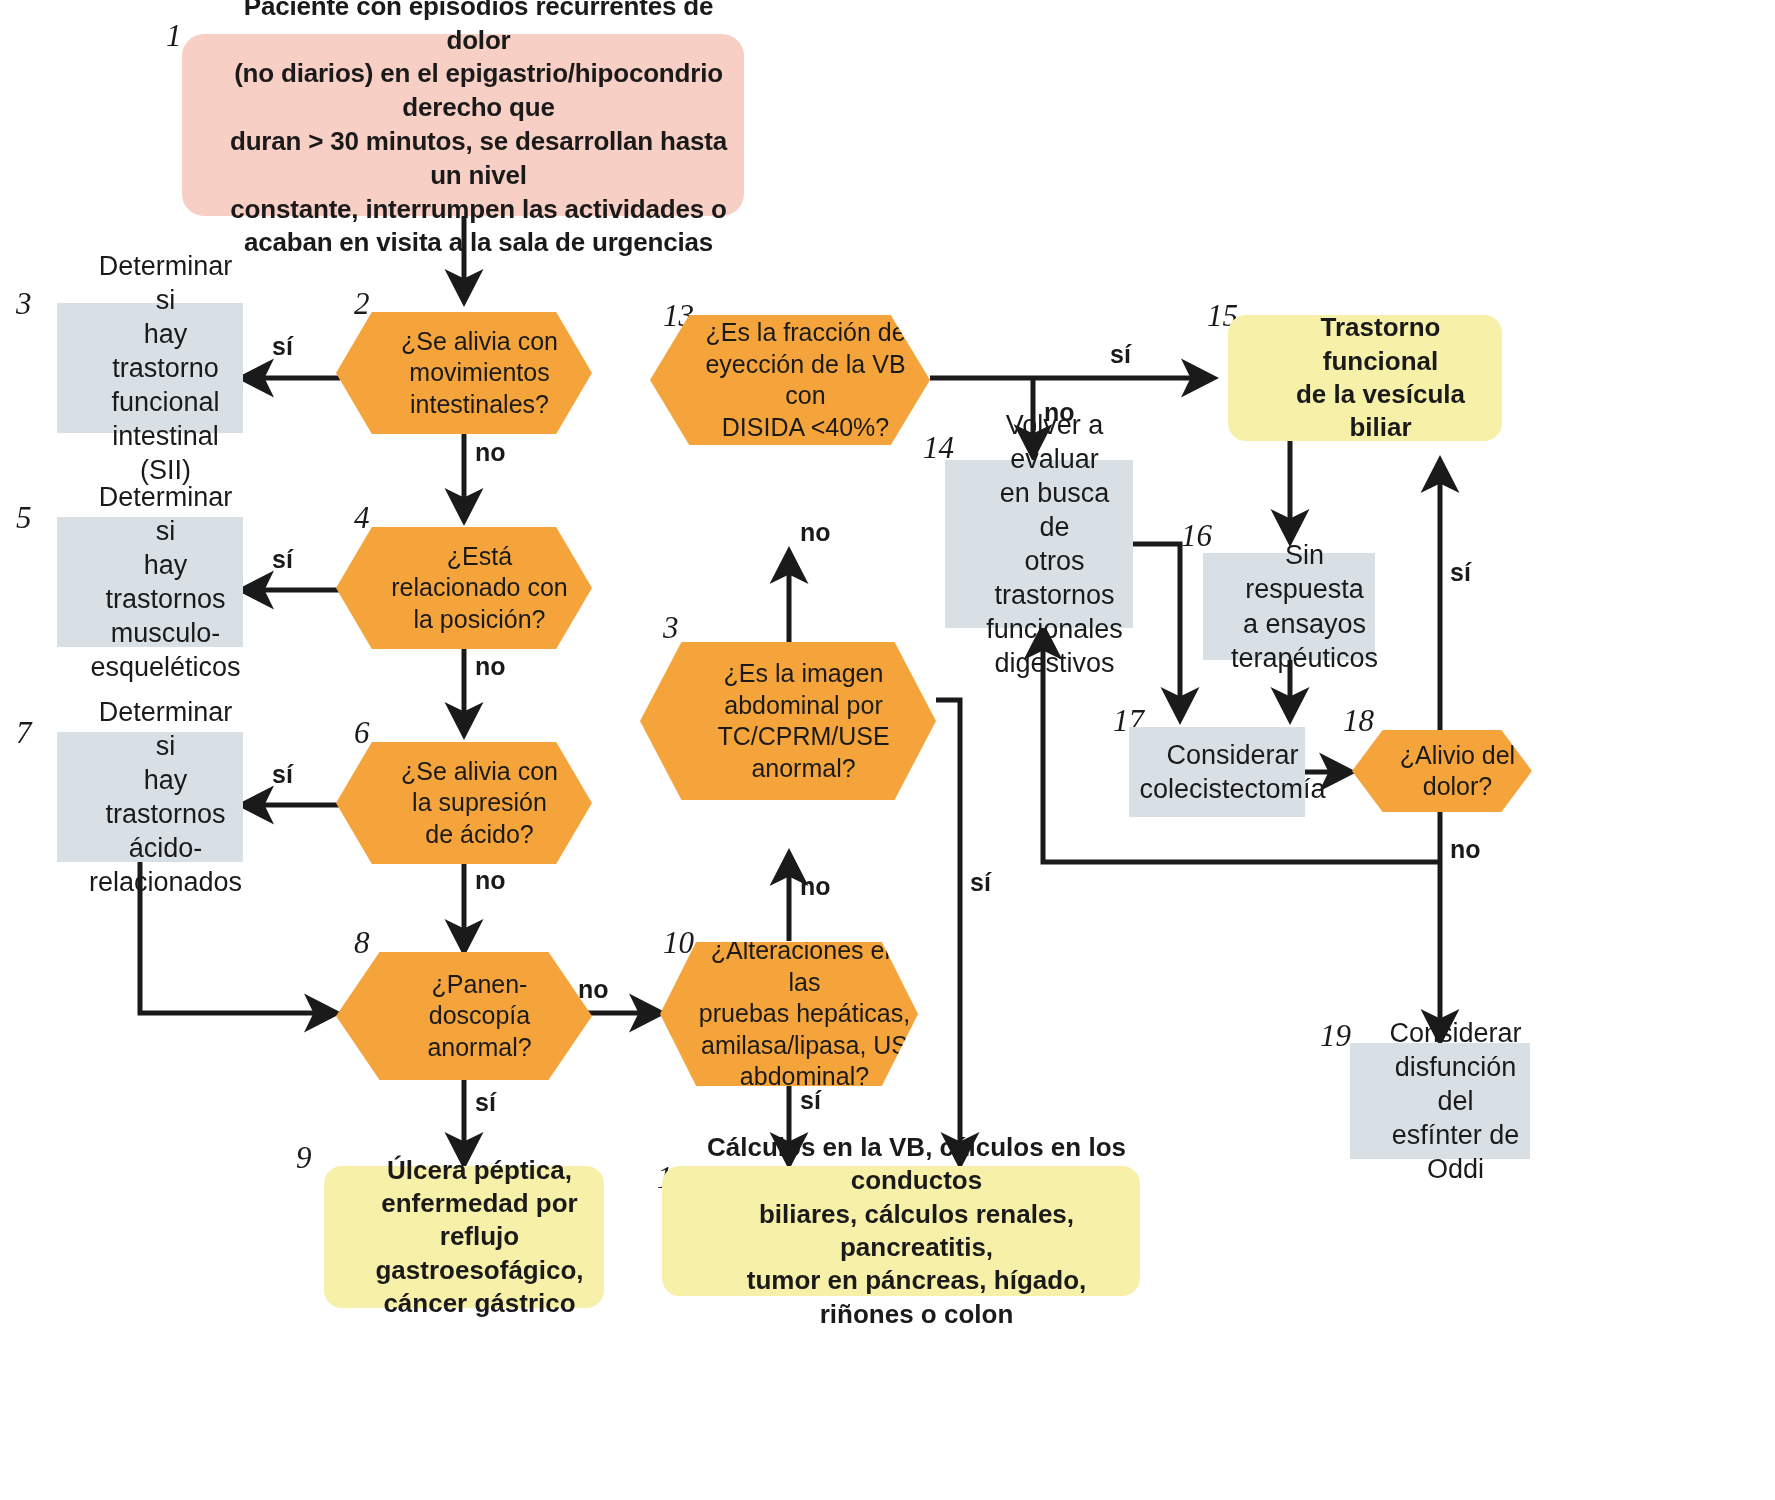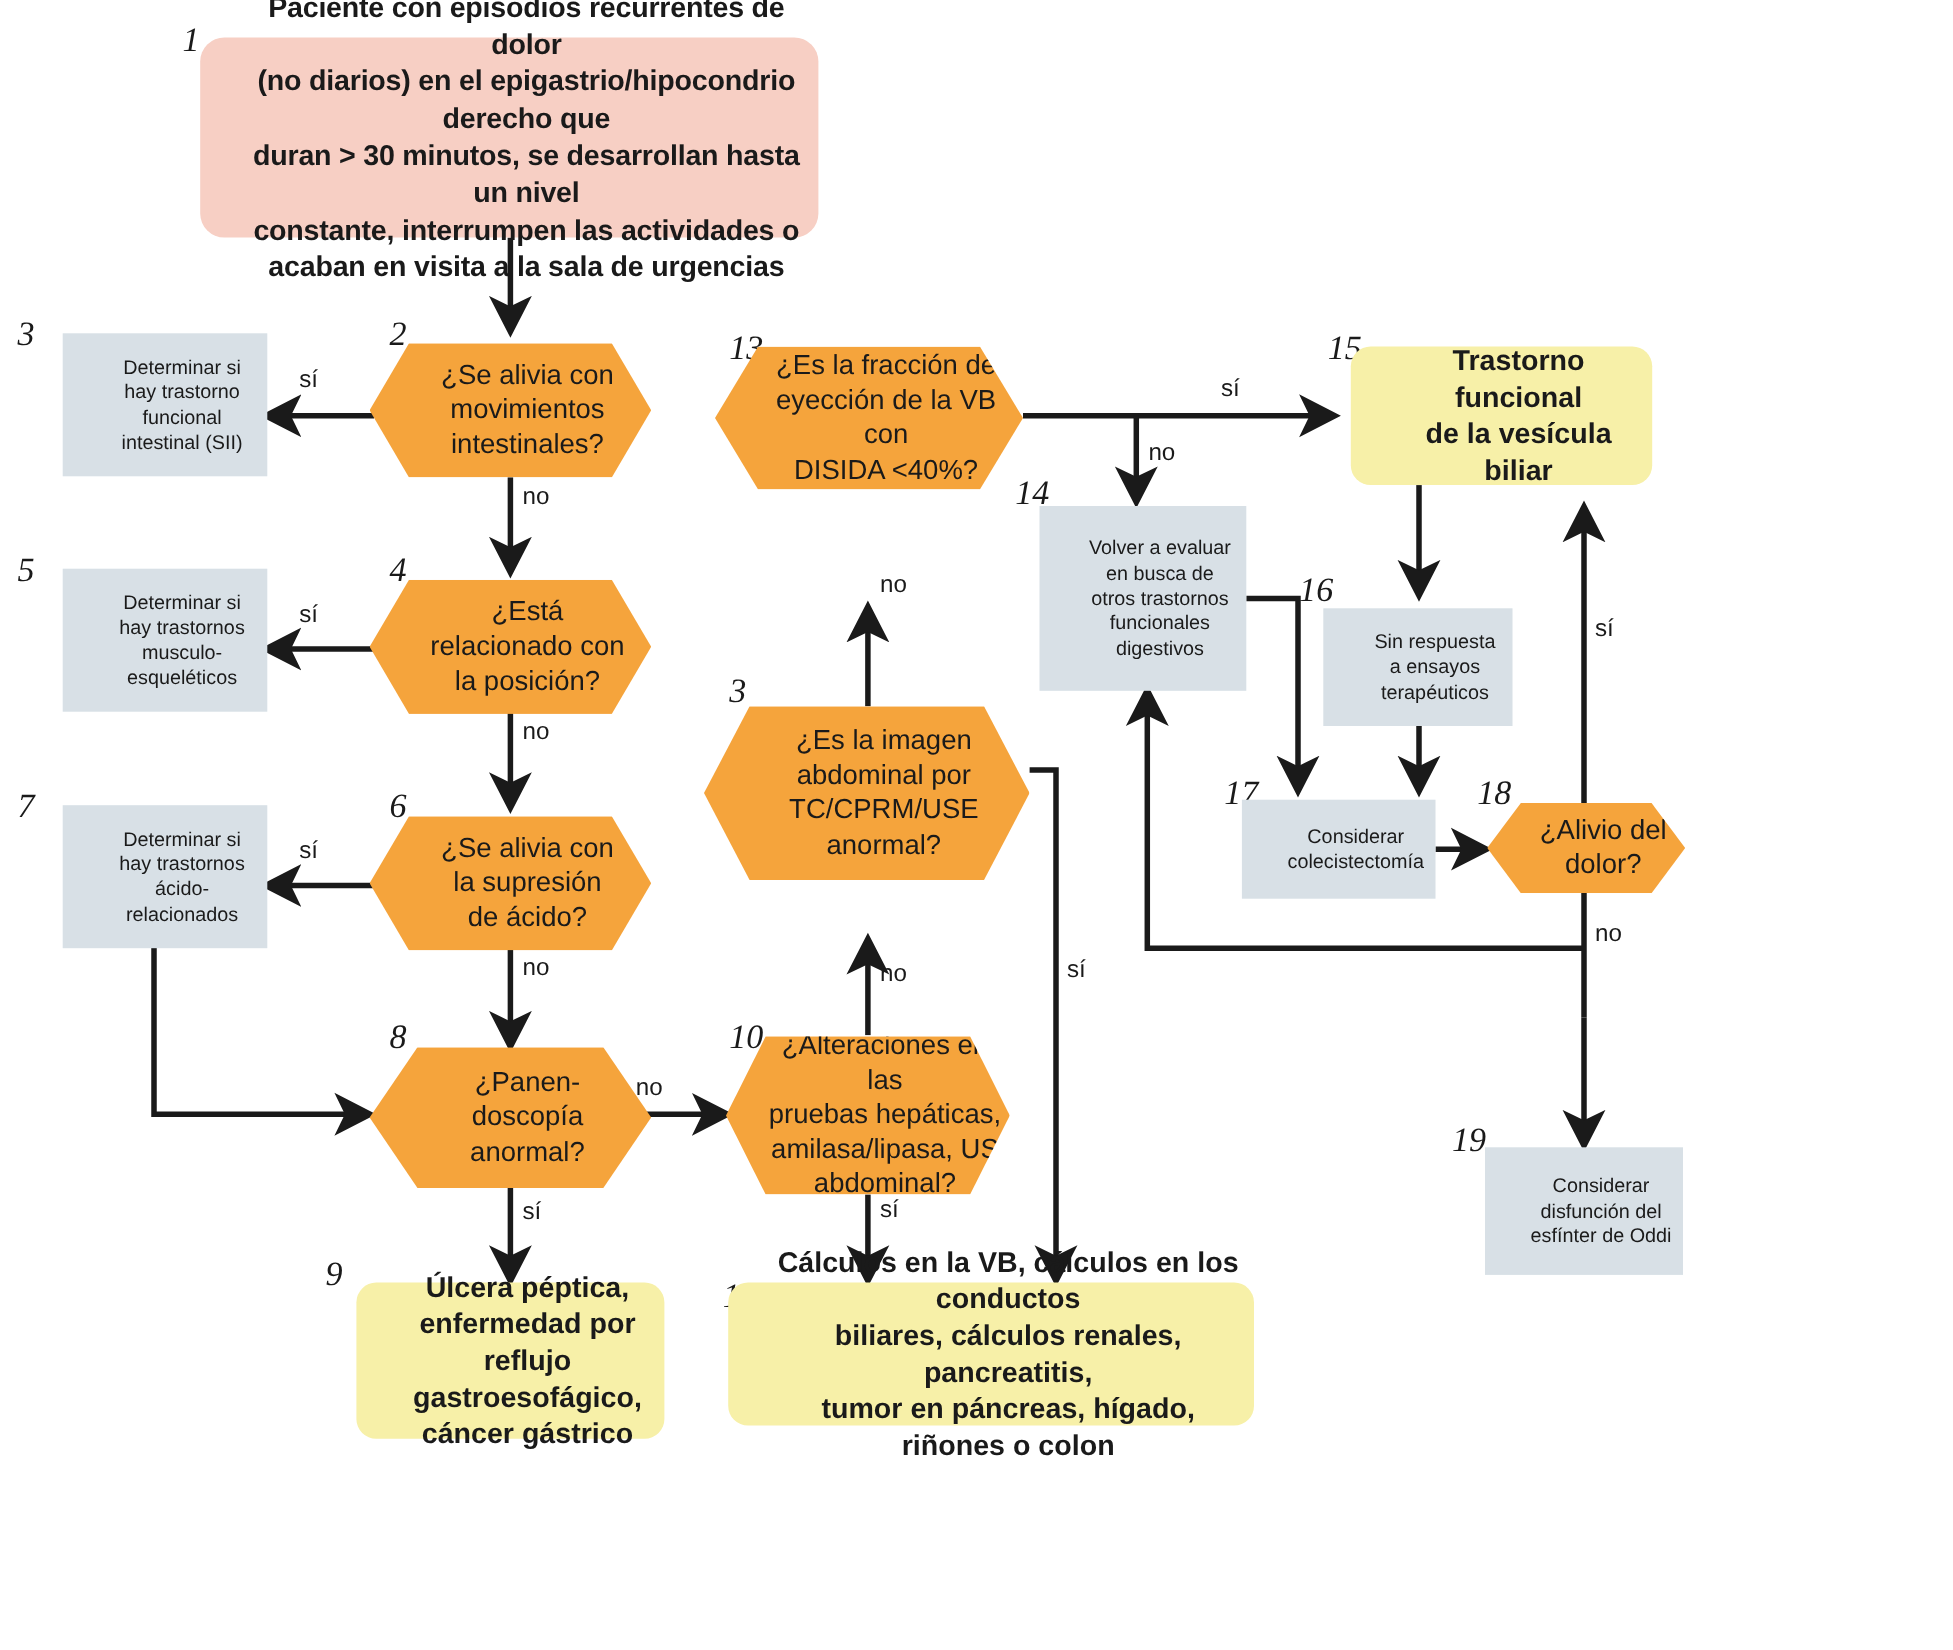--- a/index.html
+++ b/index.html
@@ -39,21 +39,21 @@
     border-radius: 22px;
     font-size: 26px;
     font-weight: bold;
     letter-spacing: -0.2px;
     line-height: 1.30;
   }
 
   
   .n-proc {
     background: #d8e0e6;
-    font-size: 18px;
+    font-size: 27px;
     line-height: 1.26;
   }
 
   
   .n-out {
     background: #f7f0a8;
     border-radius: 18px;
     font-size: 26px;
     font-weight: bold;
     line-height: 1.28;
@@ -74,23 +74,24 @@
     font-family: "Liberation Serif", serif;
     font-style: italic;
     font-size: 31px;
     color: #1a1a1a;
     font-weight: normal;
   }
 
   
   .elabel {
     position: absolute;
-    font-size: 22px;
+    font-size: 25px;
     color: #1a1a1a;
     white-space: nowrap;
+    font-weight: bold;
   }
 </style>
 </head>
 <body>
 
 <div id="canvas">
 
   <svg class="edges" viewBox="0 0 1775 1500" xmlns="http://www.w3.org/2000/svg">
     <defs>
       <marker id="ah" markerWidth="9" markerHeight="9" refX="6.2" refY="4.5" orient="auto" markerUnits="strokeWidth">

